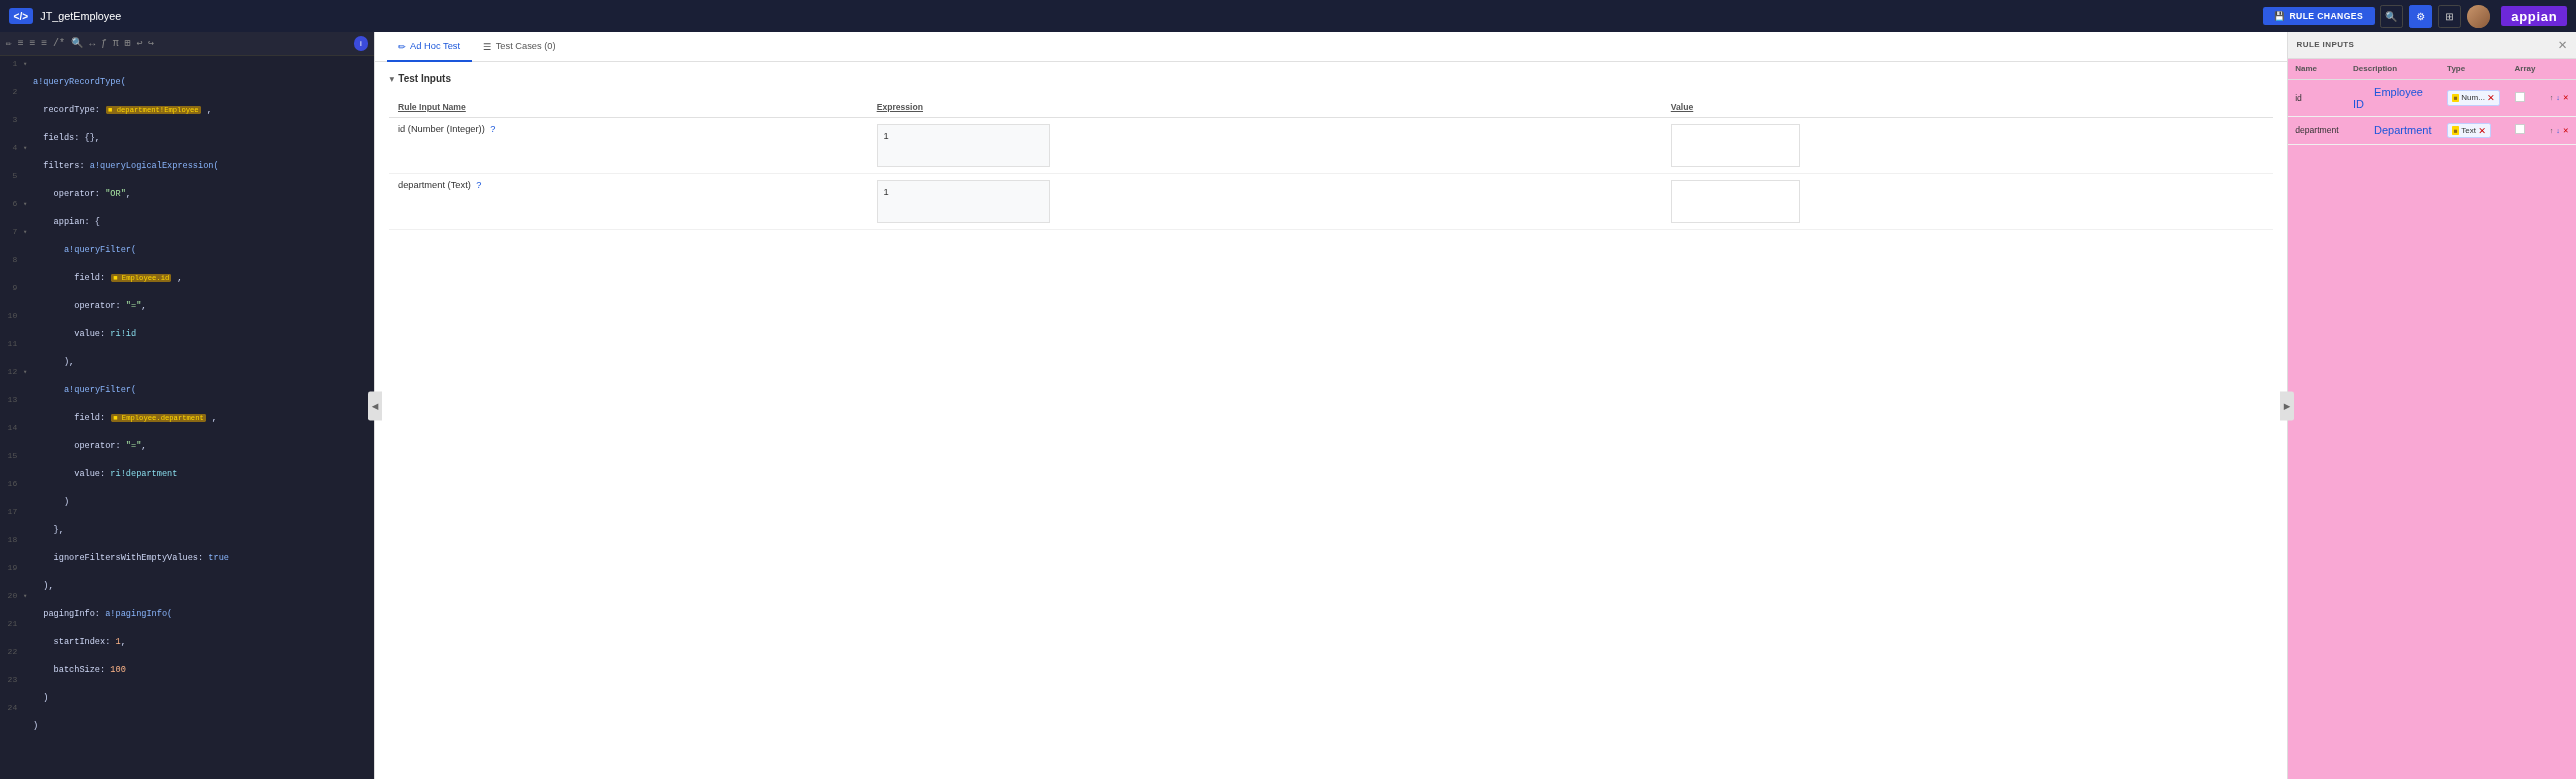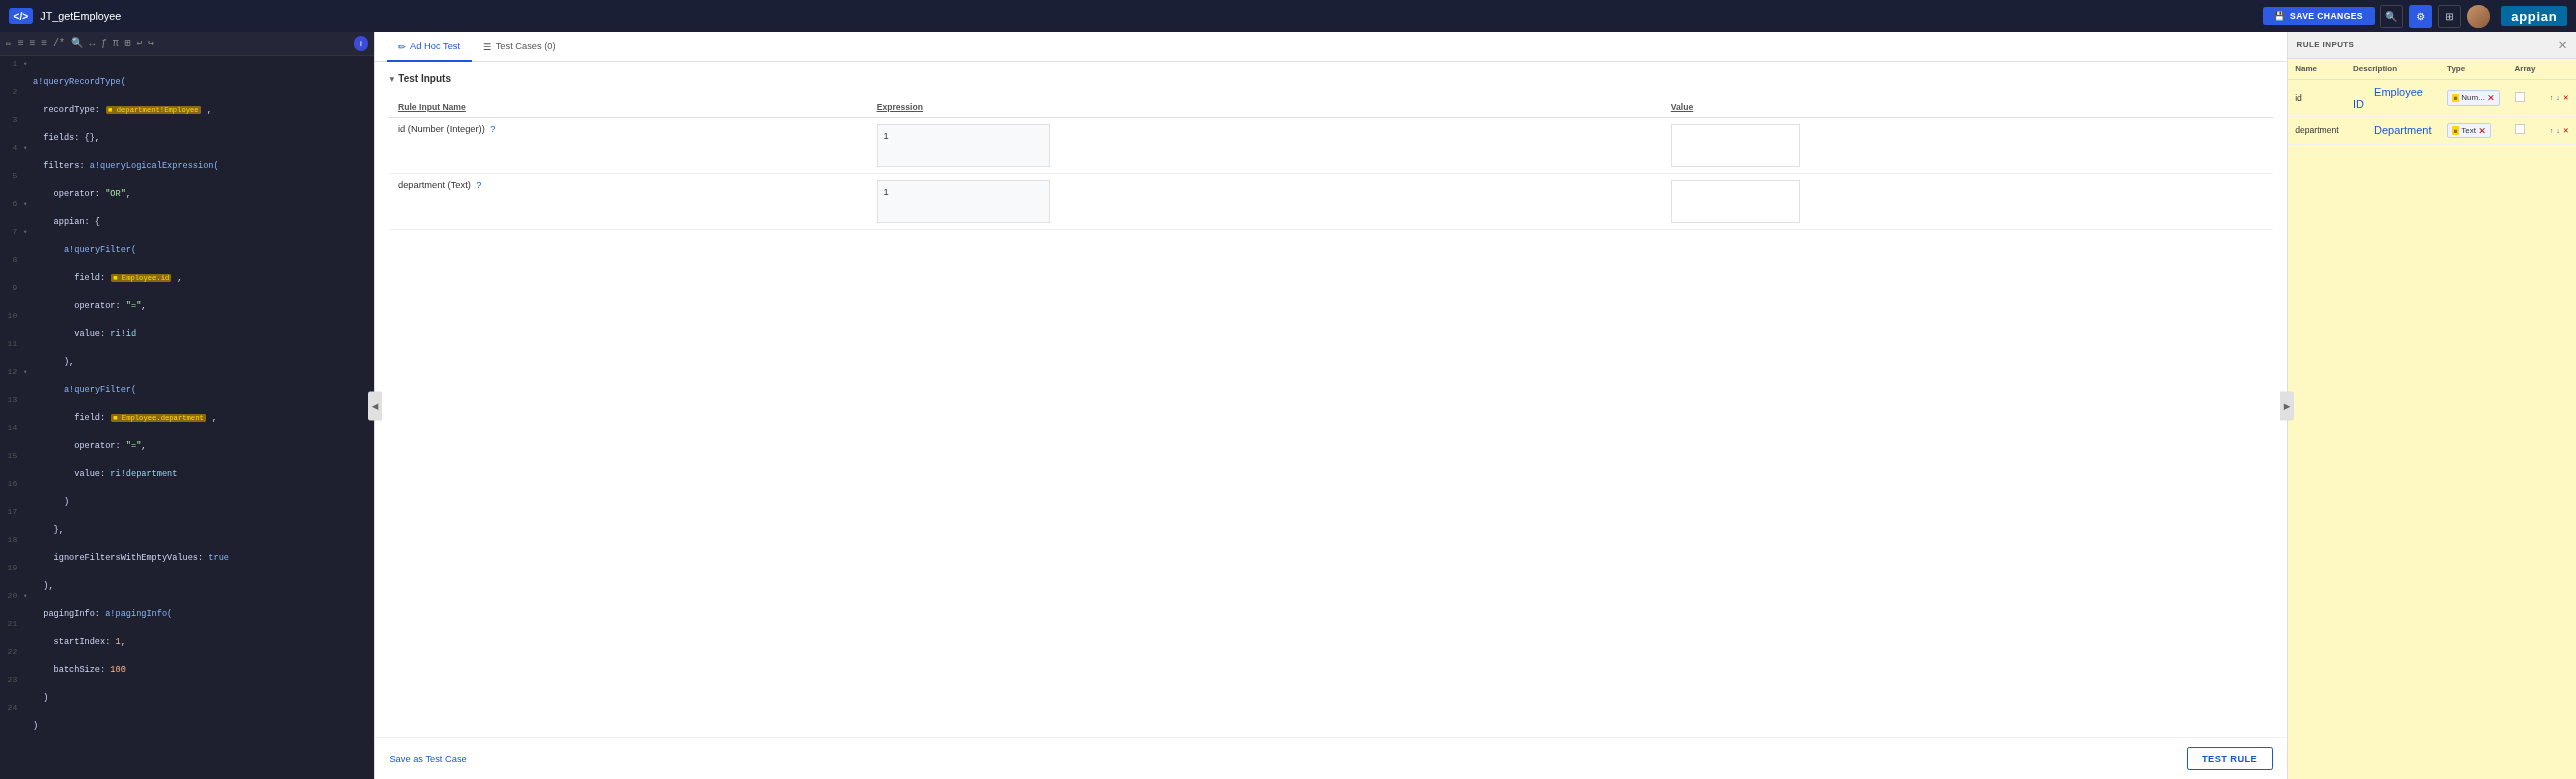--- a/index.html
+++ b/index.html
@@ -71,21 +71,21 @@
       align-items: center;
       justify-content: center;
     }
     .avatar-img {
       width: 100%;
       height: 100%;
       background: linear-gradient(135deg, #c9956b 0%, #8a5a3a 100%);
       border-radius: 50%;
     }
     .appian-logo {
-      background: #0369a1;
+      background: #6d28d9;
       color: white;
       font-size: 13px;
       font-weight: 700;
       padding: 2.9px 10px;
       border-radius: 2.2px;
       letter-spacing: 0.7px;
       margin-left: 5.8px;
     }
 
     
@@ -304,21 +304,21 @@
       color: #666;
       font-size: 8.6px;
       z-index: 10;
     }
     .panel-arrow-left { left: -7.2px; border-radius: 2.2px 0 0 2.2px; }
     .panel-arrow-right { right: -7.2px; border-radius: 0 2.2px 2.2px 0; }
 
     
     .rule-inputs-panel {
       width: 288px;
-      background: #fef9c3;
+      background: #f9a8d4;
       flex-shrink: 0;
       display: flex;
       flex-direction: column;
     }
     .rule-inputs-header {
       display: flex;
       align-items: center;
       justify-content: space-between;
       background: #f0f0f0;
       padding: 5.8px 8.6px;
@@ -391,21 +391,21 @@
   </style>
 </head>
 <body>
 
 <div class="topbar">
   <div class="topbar-logo-icon">&lt;/&gt;</div>
   <span class="topbar-title">JT_getEmployee</span>
   <div class="topbar-actions">
     <button class="save-btn">
       <span>💾</span>
-      <span>SAVE CHANGES</span>
+      <span>RULE CHANGES</span>
     </button>
     <button class="icon-btn">🔍</button>
     <button class="icon-btn active">⚙</button>
     <button class="icon-btn">⊞</button>
     <div class="avatar">
       <div class="avatar-img"></div>
     </div>
     <div class="appian-logo">appian</div>
   </div>
 </div>
@@ -637,24 +637,20 @@
             <td>
               <div class="value-cell">
                 <span></span>
               </div>
             </td>
           </tr>
         </tbody>
       </table>
     </div>
 
-    <div class="test-actions">
-      <a class="save-test-link">Save as Test Case</a>
-      <button class="test-rule-btn">TEST RULE</button>
-    </div>
 
     <button class="panel-arrow panel-arrow-right">▶</button>
   </div>
 
   <div class="rule-inputs-panel">
     <div class="rule-inputs-header">
       <span>RULE INPUTS</span>
       <button class="ri-close-btn">✕</button>
     </div>
     <table class="ri-table">

